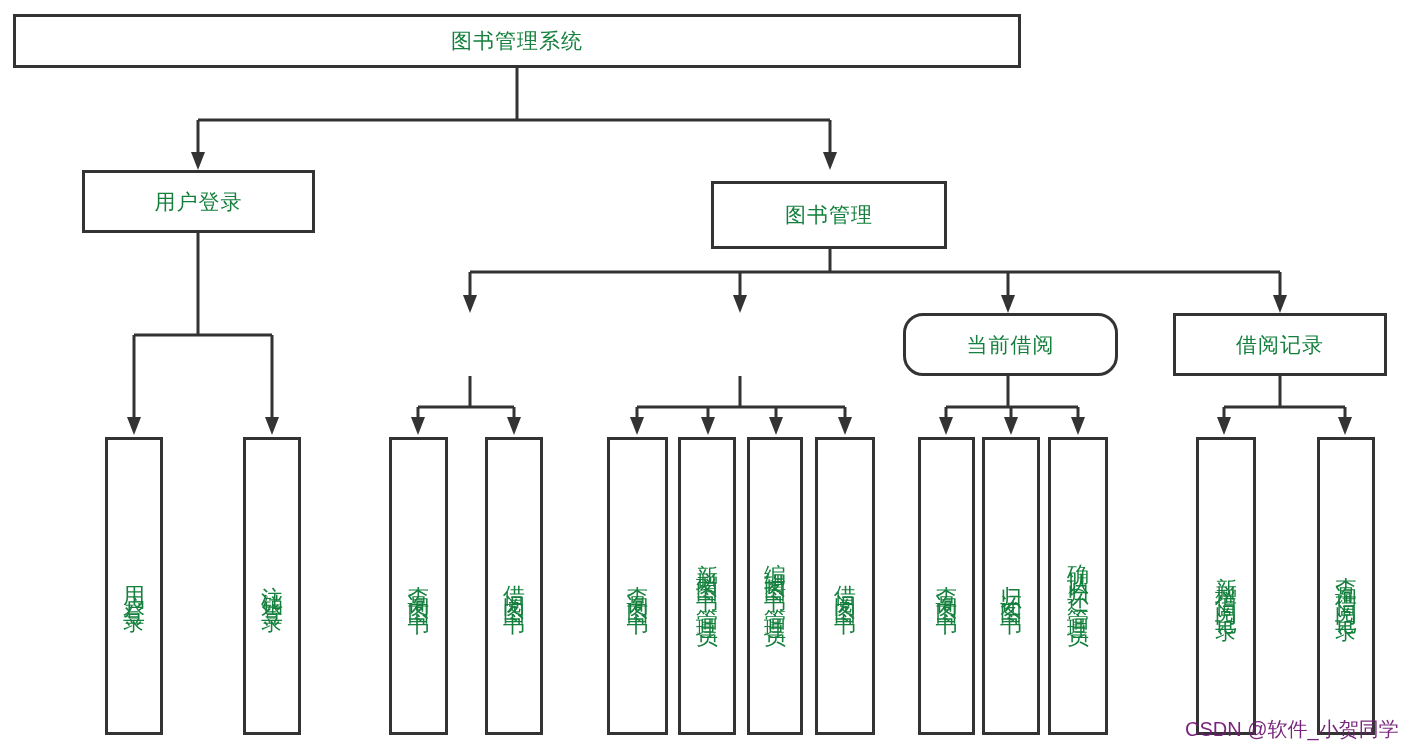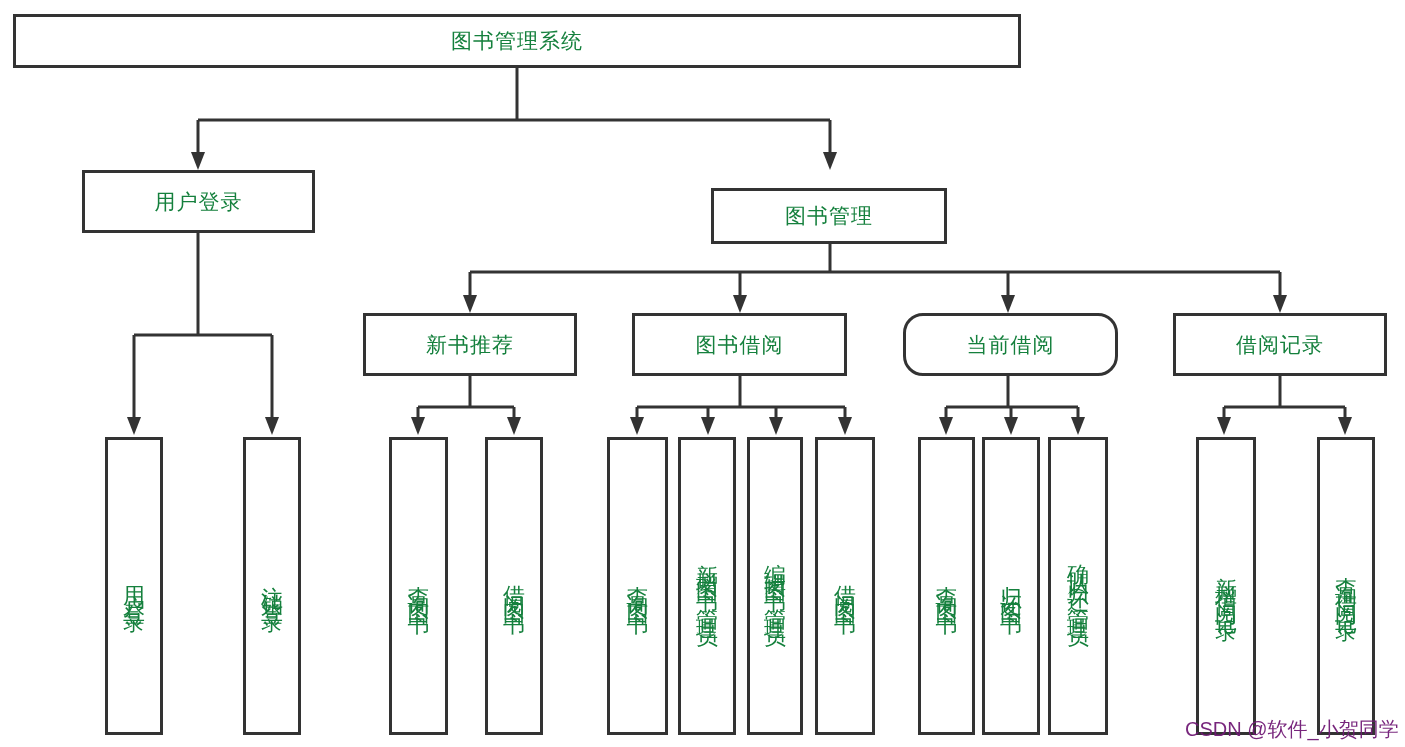--- a/index.html
+++ b/index.html
@@ -42,21 +42,21 @@
     writing-mode: vertical-rl;
     text-orientation: mixed;
     font-size: 22px;
     letter-spacing: 9px;
     line-height: 1;
     white-space: nowrap;
   }
   
   .root-box      { left: 13px;  top: 14px;  width: 1008px; height: 54px; }
   .l2-user       { left: 82px;  top: 170px; width: 233px;  height: 63px; }
-  .l2-book       { left: 711px; top: 188px; width: 236px;  height: 56px; }
+  .l2-book       { left: 711px; top: 181px; width: 236px;  height: 68px; }
   .l3-new        { left: 363px; top: 313px; width: 214px;  height: 63px; }
   .l3-borrow     { left: 632px; top: 313px; width: 215px;  height: 63px; }
   .l3-current    { left: 903px; top: 313px; width: 215px;  height: 63px; border-radius: 20px; }
   .l3-history    { left: 1173px;top: 313px; width: 214px;  height: 63px; }
   
   .leaf          { top: 437px; height: 298px; }
   .lf-u1  { left: 105px;  width: 58px; }
   .lf-u2  { left: 243px;  width: 58px; }
   .lf-n1  { left: 389px;  width: 59px; }
   .lf-n2  { left: 485px;  width: 58px; }
@@ -158,26 +158,20 @@
     <span class="h-label">图书管理系统</span>
   </div>
 
   <div class="box l2-user">
     <span class="h-label">用户登录</span>
   </div>
   <div class="box l2-book">
     <span class="h-label">图书管理</span>
   </div>
 
-  <div class="box l3-new">
-    <span class="h-label">新书推荐</span>
-  </div>
-  <div class="box l3-borrow">
-    <span class="h-label">图书借阅</span>
-  </div>
   <div class="box l3-current">
     <span class="h-label">当前借阅</span>
   </div>
   <div class="box l3-history">
     <span class="h-label">借阅记录</span>
   </div>
 
   <div class="box leaf lf-u1">
     <span class="v-label">用户登录</span>
   </div>

